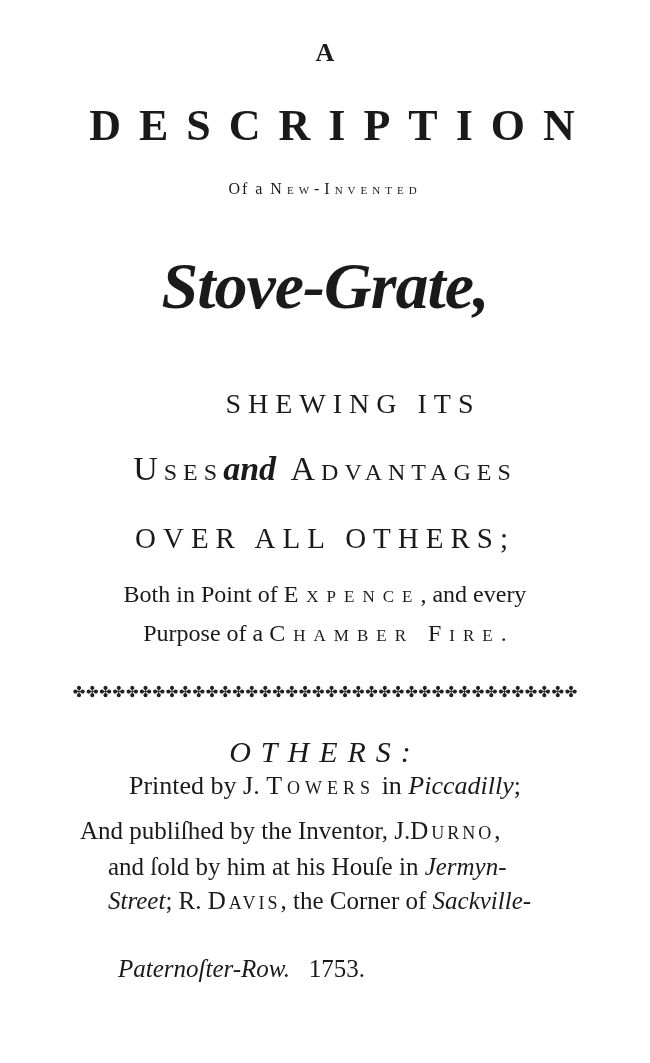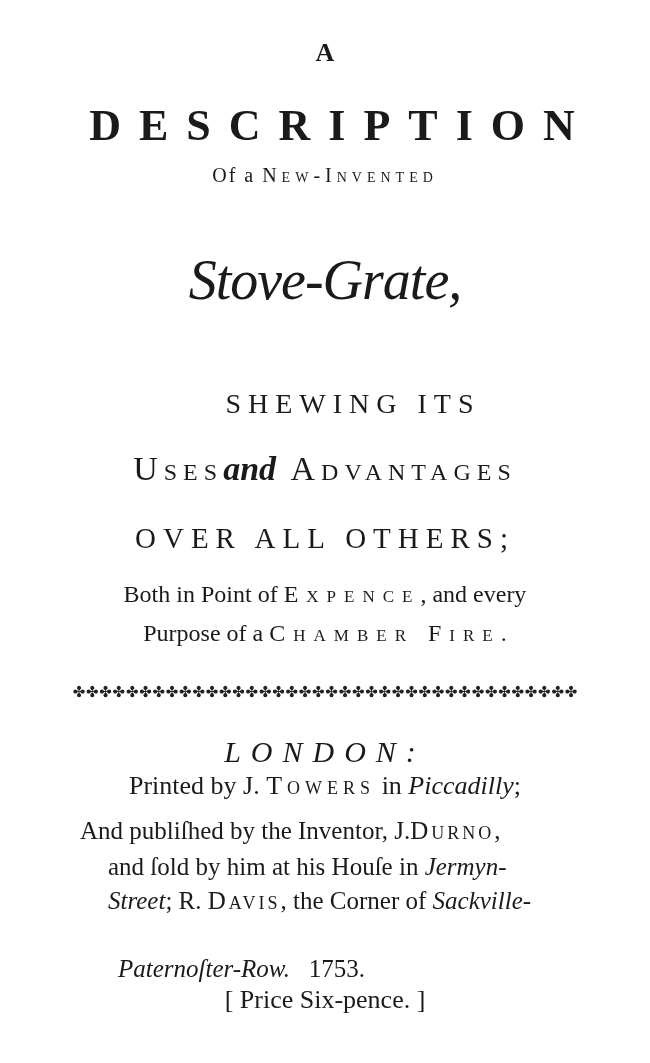--- a/index.html
+++ b/index.html
@@ -3,23 +3,23 @@
 <meta charset="utf-8">
 <style>
   html, body { margin: 0; padding: 0; background: #ffffff; }
   body { width: 650px; height: 1063px; overflow: hidden; position: relative; color: #1a1a1a; font-family: "Liberation Serif", "DejaVu Serif", serif; }
   .page { position: absolute; left: 0; top: 0; width: 650px; height: 1063px; }
   .line { position: absolute; left: 0; width: 650px; text-align: center; white-space: nowrap; }
   .sc { font-variant: small-caps; }
   .it { font-style: italic; }
   .l-a { top: 38px; font-size: 26px; font-weight: bold; }
   .l-desc { top: 100px; font-size: 44px; font-weight: bold; letter-spacing: 18px; padding-left: 16px; }
-  .l-new { top: 164px; font-size: 20px; letter-spacing: 2px; }
+  .l-new { top: 180px; font-size: 16px; letter-spacing: 2px; }
   .l-new .caps { letter-spacing: 5px; font-variant: small-caps; }
-  .l-stove { top: 248px; font-size: 56px; font-style: italic; font-weight: normal; letter-spacing: -1px; }
+  .l-stove { top: 248px; font-size: 66px; font-style: italic; font-weight: bold; letter-spacing: -1px; }
   .l-shew { top: 388px; font-size: 28px; letter-spacing: 7px; margin-left: 28px; }
   .l-uses { top: 450px; font-size: 34px; letter-spacing: 6px; }
   .l-uses .and { font-style: italic; font-weight: bold; letter-spacing: 0; }
   .l-over { top: 522px; font-size: 29px; letter-spacing: 7px; }
   .l-both { top: 581px; font-size: 24px; }
   .l-both .spaced { letter-spacing: 8px; font-variant: small-caps; }
   .l-purp { top: 620px; font-size: 24px; }
   .l-purp .spaced { letter-spacing: 8px; font-variant: small-caps; }
   .l-orn { top: 683px; font-size: 15px; letter-spacing: 0px; color: #222; }
   .l-london { top: 735px; font-size: 30px; font-style: italic; letter-spacing: 10px; }
@@ -65,21 +65,21 @@
     <span class="spaced">Expence</span><span>, and every</span>
   </div>
 
   <div class="line l-purp">
     <span>Purpose of a</span>
     <span class="spaced">Chamber Fire</span><span>.</span>
   </div>
 
   <div class="line l-orn" id="ornament-row"><span class="orn-glyph">✤</span><span class="orn-glyph">✤</span><span class="orn-glyph">✤</span><span class="orn-glyph">✤</span><span class="orn-glyph">✤</span><span class="orn-glyph">✤</span><span class="orn-glyph">✤</span><span class="orn-glyph">✤</span><span class="orn-glyph">✤</span><span class="orn-glyph">✤</span><span class="orn-glyph">✤</span><span class="orn-glyph">✤</span><span class="orn-glyph">✤</span><span class="orn-glyph">✤</span><span class="orn-glyph">✤</span><span class="orn-glyph">✤</span><span class="orn-glyph">✤</span><span class="orn-glyph">✤</span><span class="orn-glyph">✤</span><span class="orn-glyph">✤</span><span class="orn-glyph">✤</span><span class="orn-glyph">✤</span><span class="orn-glyph">✤</span><span class="orn-glyph">✤</span><span class="orn-glyph">✤</span><span class="orn-glyph">✤</span><span class="orn-glyph">✤</span><span class="orn-glyph">✤</span><span class="orn-glyph">✤</span><span class="orn-glyph">✤</span><span class="orn-glyph">✤</span><span class="orn-glyph">✤</span><span class="orn-glyph">✤</span><span class="orn-glyph">✤</span><span class="orn-glyph">✤</span><span class="orn-glyph">✤</span><span class="orn-glyph">✤</span><span class="orn-glyph">✤</span></div>
 
-  <div class="line l-london">LONDON:</div>
+  <div class="line l-london">OTHERS:</div>
 
   <div class="line l-print">
     <span>Printed by J.</span>
     <span class="spaced">Towers</span>
     <span>in</span>
     <span class="it">Piccadilly</span><span>;</span>
   </div>
 
   <div class="pub p2">
     <span>and ſold by him at his Houſe in</span>
@@ -95,15 +95,14 @@
     <span class="spaced">Davis</span><span>, the Corner of</span>
     <span class="it">Sackville-</span>
   </div>
 
 
   <div class="pub p5">
     <span class="it">Paternoſter-Row.</span>&nbsp;&nbsp;
     <span>1753.</span>
   </div>
 
-  <div class="line l-price">[ Price Six-pence. ]</div>
 
 </div>
 
 </body></html>

